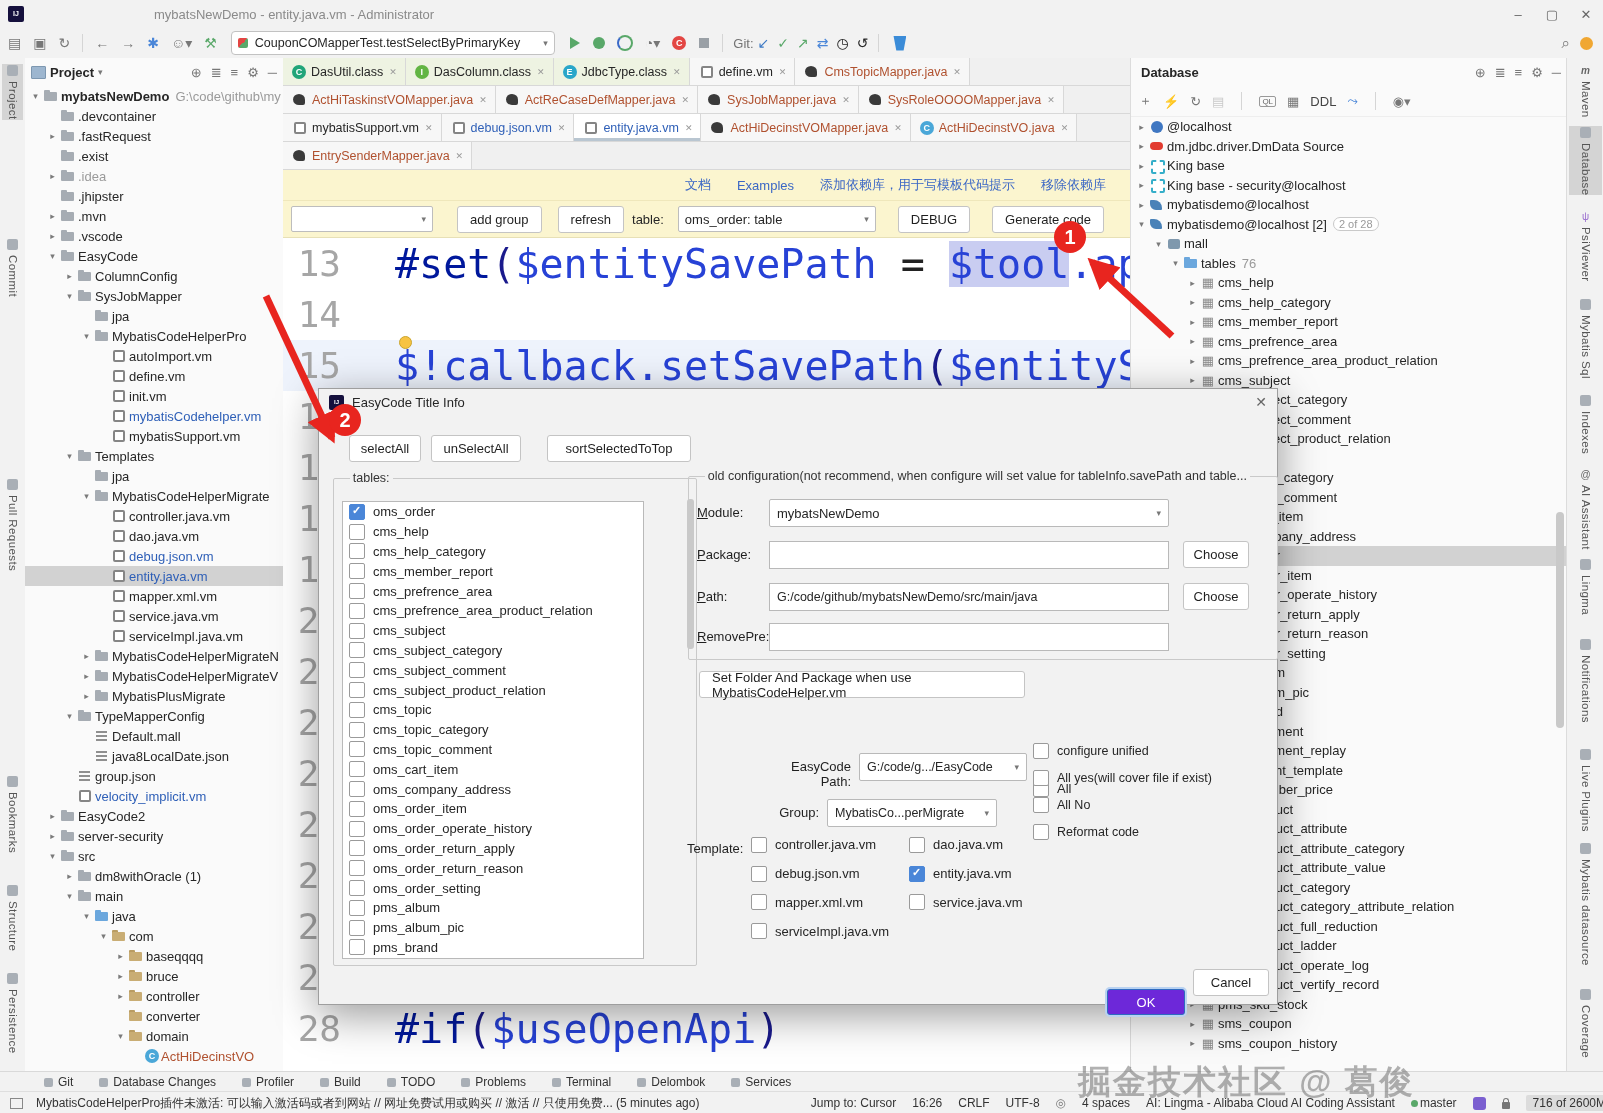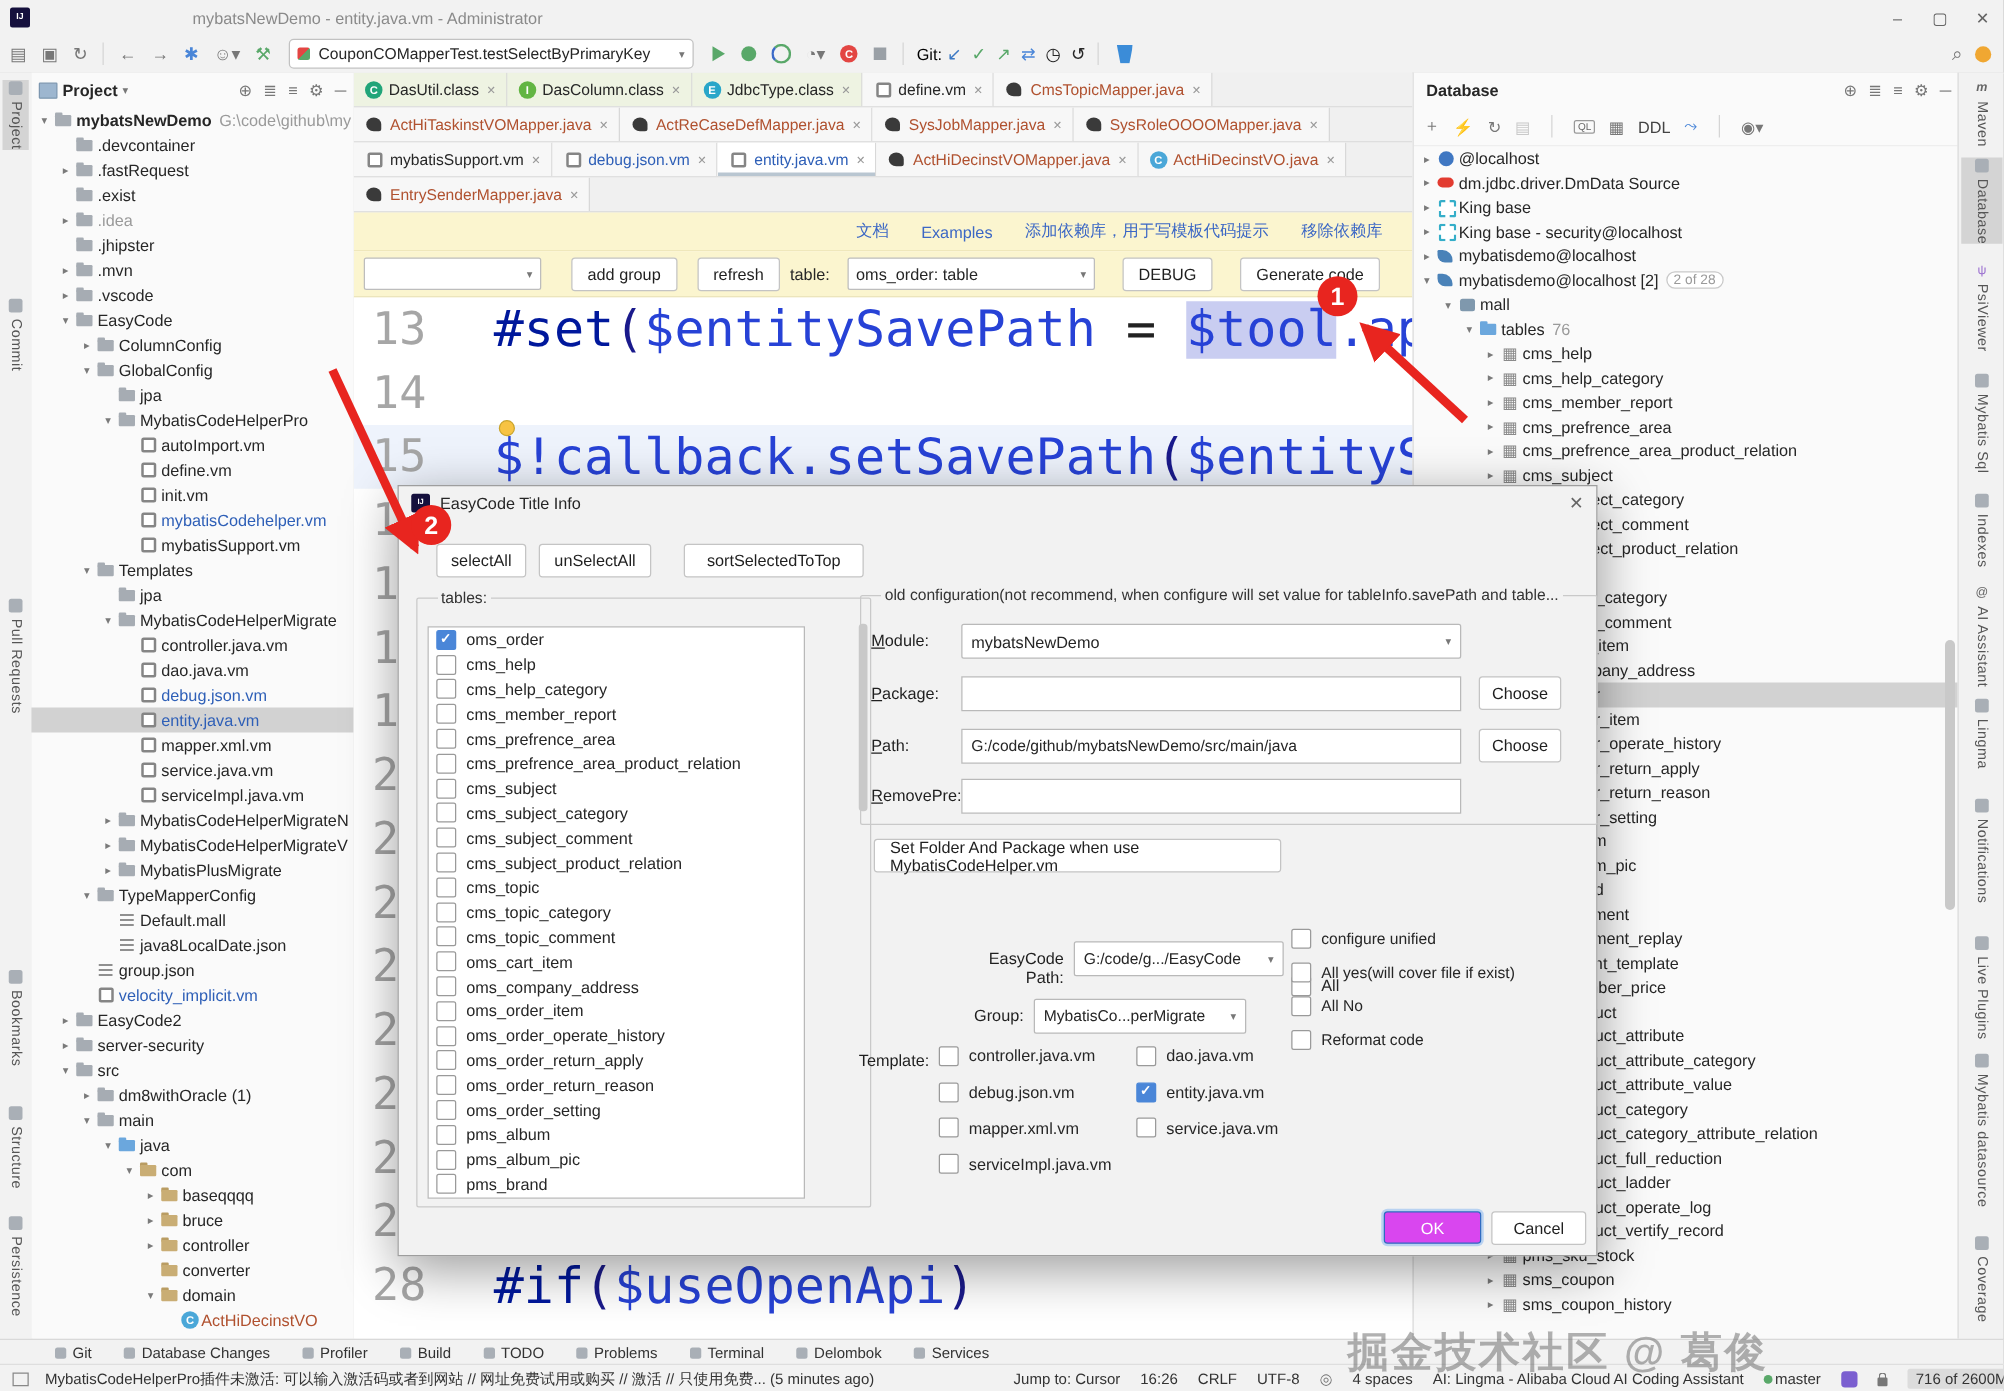--- a/index.html
+++ b/index.html
@@ -19,21 +19,21 @@
   .sep{width:1px;height:18px;background:#d5d5d5;margin:0 6px;flex:none;}
   #runcombo{display:flex;align-items:center;width:310px;height:22px;background:#fff;border:1px solid #c2c2c2;border-radius:4px;padding:0 6px;margin:0 8px;}
   #runcombo .lbl{flex:1;overflow:hidden;white-space:nowrap;font-size:12.5px;}
   .play{width:0;height:0;border-left:10px solid #59a869;border-top:6px solid transparent;border-bottom:6px solid transparent;margin:0 7px;}
   .stopsq{width:10px;height:10px;background:#9aa0a6;margin:0 7px;}
   .redc{width:14px;height:14px;border-radius:50%;background:#e34643;color:#fff;font:bold 9px/14px "Liberation Sans";text-align:center;margin:0 6px;}
   .bugc{width:12px;height:12px;border-radius:50%;background:#59a869;margin:0 6px;}
   .covc{width:12px;height:12px;border-radius:50%;border:2px solid #59a869;border-left-color:#3b6ac8;margin:0 6px;}
   .flagblue{width:13px;height:15px;background:#3b8cd8;clip-path:polygon(0 0,100% 0,78% 100%,22% 100%);margin:0 8px;}
   .orangec{width:13px;height:13px;border-radius:50%;background:#f0a732;margin:0 10px 0 4px;}
-  .gitlbl{color:#000000;margin-left:4px;}
+  .gitlbl{color:#737373;margin-left:4px;}
   .garw{font-size:14px;margin:0 4px;}
   
   .stripe{background:#f2f2f2;}
   #lstripe{left:0;top:58px;width:25px;height:1013px;border-right:1px solid #dcdcdc;}
   #rstripe{left:1566px;top:58px;width:37px;height:1013px;border-left:1px solid #dcdcdc;}
   .vitem{position:absolute;display:flex;flex-direction:column;align-items:center;font-size:11.5px;color:#555;}
   .vitem.selv{background:#d4d4d4;}
   .vlab{writing-mode:vertical-rl;letter-spacing:.4px;margin-top:4px;}
   .mini{width:13px;height:13px;flex:none;display:flex;align-items:center;justify-content:center;font-size:10px;color:#666;}
   .msq{width:11px;height:11px;background:#a9afb6;border-radius:2px;}
@@ -102,21 +102,21 @@
   #dlg-list{position:absolute;left:8px;top:16px;width:300px;height:456px;background:#fff;border:1px solid #b9b9b9;overflow:hidden;}
   .cbrow{display:flex;align-items:center;height:19.8px;padding-left:6px;white-space:nowrap;}
   .cb{width:14px;height:14px;border:1px solid #9a9a9a;border-radius:2px;background:#fff;flex:none;position:relative;}
   .cb.on{background:#4a86d8;border-color:#4a86d8;}
   .cb.on::after{content:"✓";position:absolute;left:2px;top:-1px;color:#fff;font-size:11px;font-weight:bold;}
   .cbrow .cl{margin-left:8px;}
   #listthumb{position:absolute;right:2px;top:14px;width:7px;height:150px;background:#c9c9c9;border-radius:3px;}
   .dfield{position:absolute;height:26px;background:#fff;border:1px solid #b9b9b9;display:flex;align-items:center;padding:0 7px;white-space:nowrap;overflow:hidden;}
   .dlabel{position:absolute;color:#1f1f1f;}
   .u1::first-letter{text-decoration:underline;}
-  #okbtn{position:absolute;background:#d946ef;border:1px solid #2f6bc0;color:#fff;border-radius:3px;height:24px;display:flex;align-items:center;justify-content:center;box-shadow:0 0 0 2px #b9d2f1;}
+  #okbtn{position:absolute;background:#6d28d9;border:1px solid #2f6bc0;color:#fff;border-radius:3px;height:24px;display:flex;align-items:center;justify-content:center;box-shadow:0 0 0 2px #b9d2f1;margin-top:20px;}
   
   #bottombar{left:0;top:1071px;width:1603px;height:20px;background:#f2f2f2;border-top:1px solid #d9d9d9;display:flex;align-items:center;gap:26px;padding-left:44px;font-size:12px;color:#333;}
   .bbi{display:flex;align-items:center;gap:5px;}
   #statusbar{left:0;top:1091px;width:1603px;height:22px;background:#f2f2f2;border-top:1px solid #dedede;display:flex;align-items:center;font-size:12px;color:#333;padding:0 10px;}
   #statusmsg{margin-left:26px;white-space:nowrap;overflow:hidden;max-width:760px;}
   #statusright{margin-left:auto;display:flex;align-items:center;gap:16px;white-space:nowrap;}
   .mem{background:#dcdcdc;padding:1px 7px;border-radius:2px;}
   .winic{position:absolute;left:10px;width:11px;height:9px;border:1px solid #888;}
   .lockic{width:8px;height:7px;background:#777;border-radius:1px;position:relative;margin-top:4px;}
   .lockic::before{content:"";position:absolute;left:1px;top:-4px;width:4px;height:4px;border:1.5px solid #777;border-bottom:none;border-radius:3px 3px 0 0;}
@@ -277,21 +277,21 @@
           <span class="lbl">EasyCode</span>
         </div>
         <div class="trow" style="height: 20px; padding-left: 38px;">
           <span class="chev">▸</span>
           <span class="ic folder"></span>
           <span class="lbl">ColumnConfig</span>
         </div>
         <div class="trow" style="height: 20px; padding-left: 38px;">
           <span class="chev">▾</span>
           <span class="ic folder"></span>
-          <span class="lbl">GlobalConfig</span>
+          <span class="lbl">SysJobMapper</span>
         </div>
         <div class="trow" style="height: 20px; padding-left: 55px;">
           <span class="chev"></span>
           <span class="ic folder"></span>
           <span class="lbl">jpa</span>
         </div>
         <div class="trow" style="height: 20px; padding-left: 55px;">
           <span class="chev">▾</span>
           <span class="ic folder"></span>
           <span class="lbl">MybatisCodeHelperPro</span>

